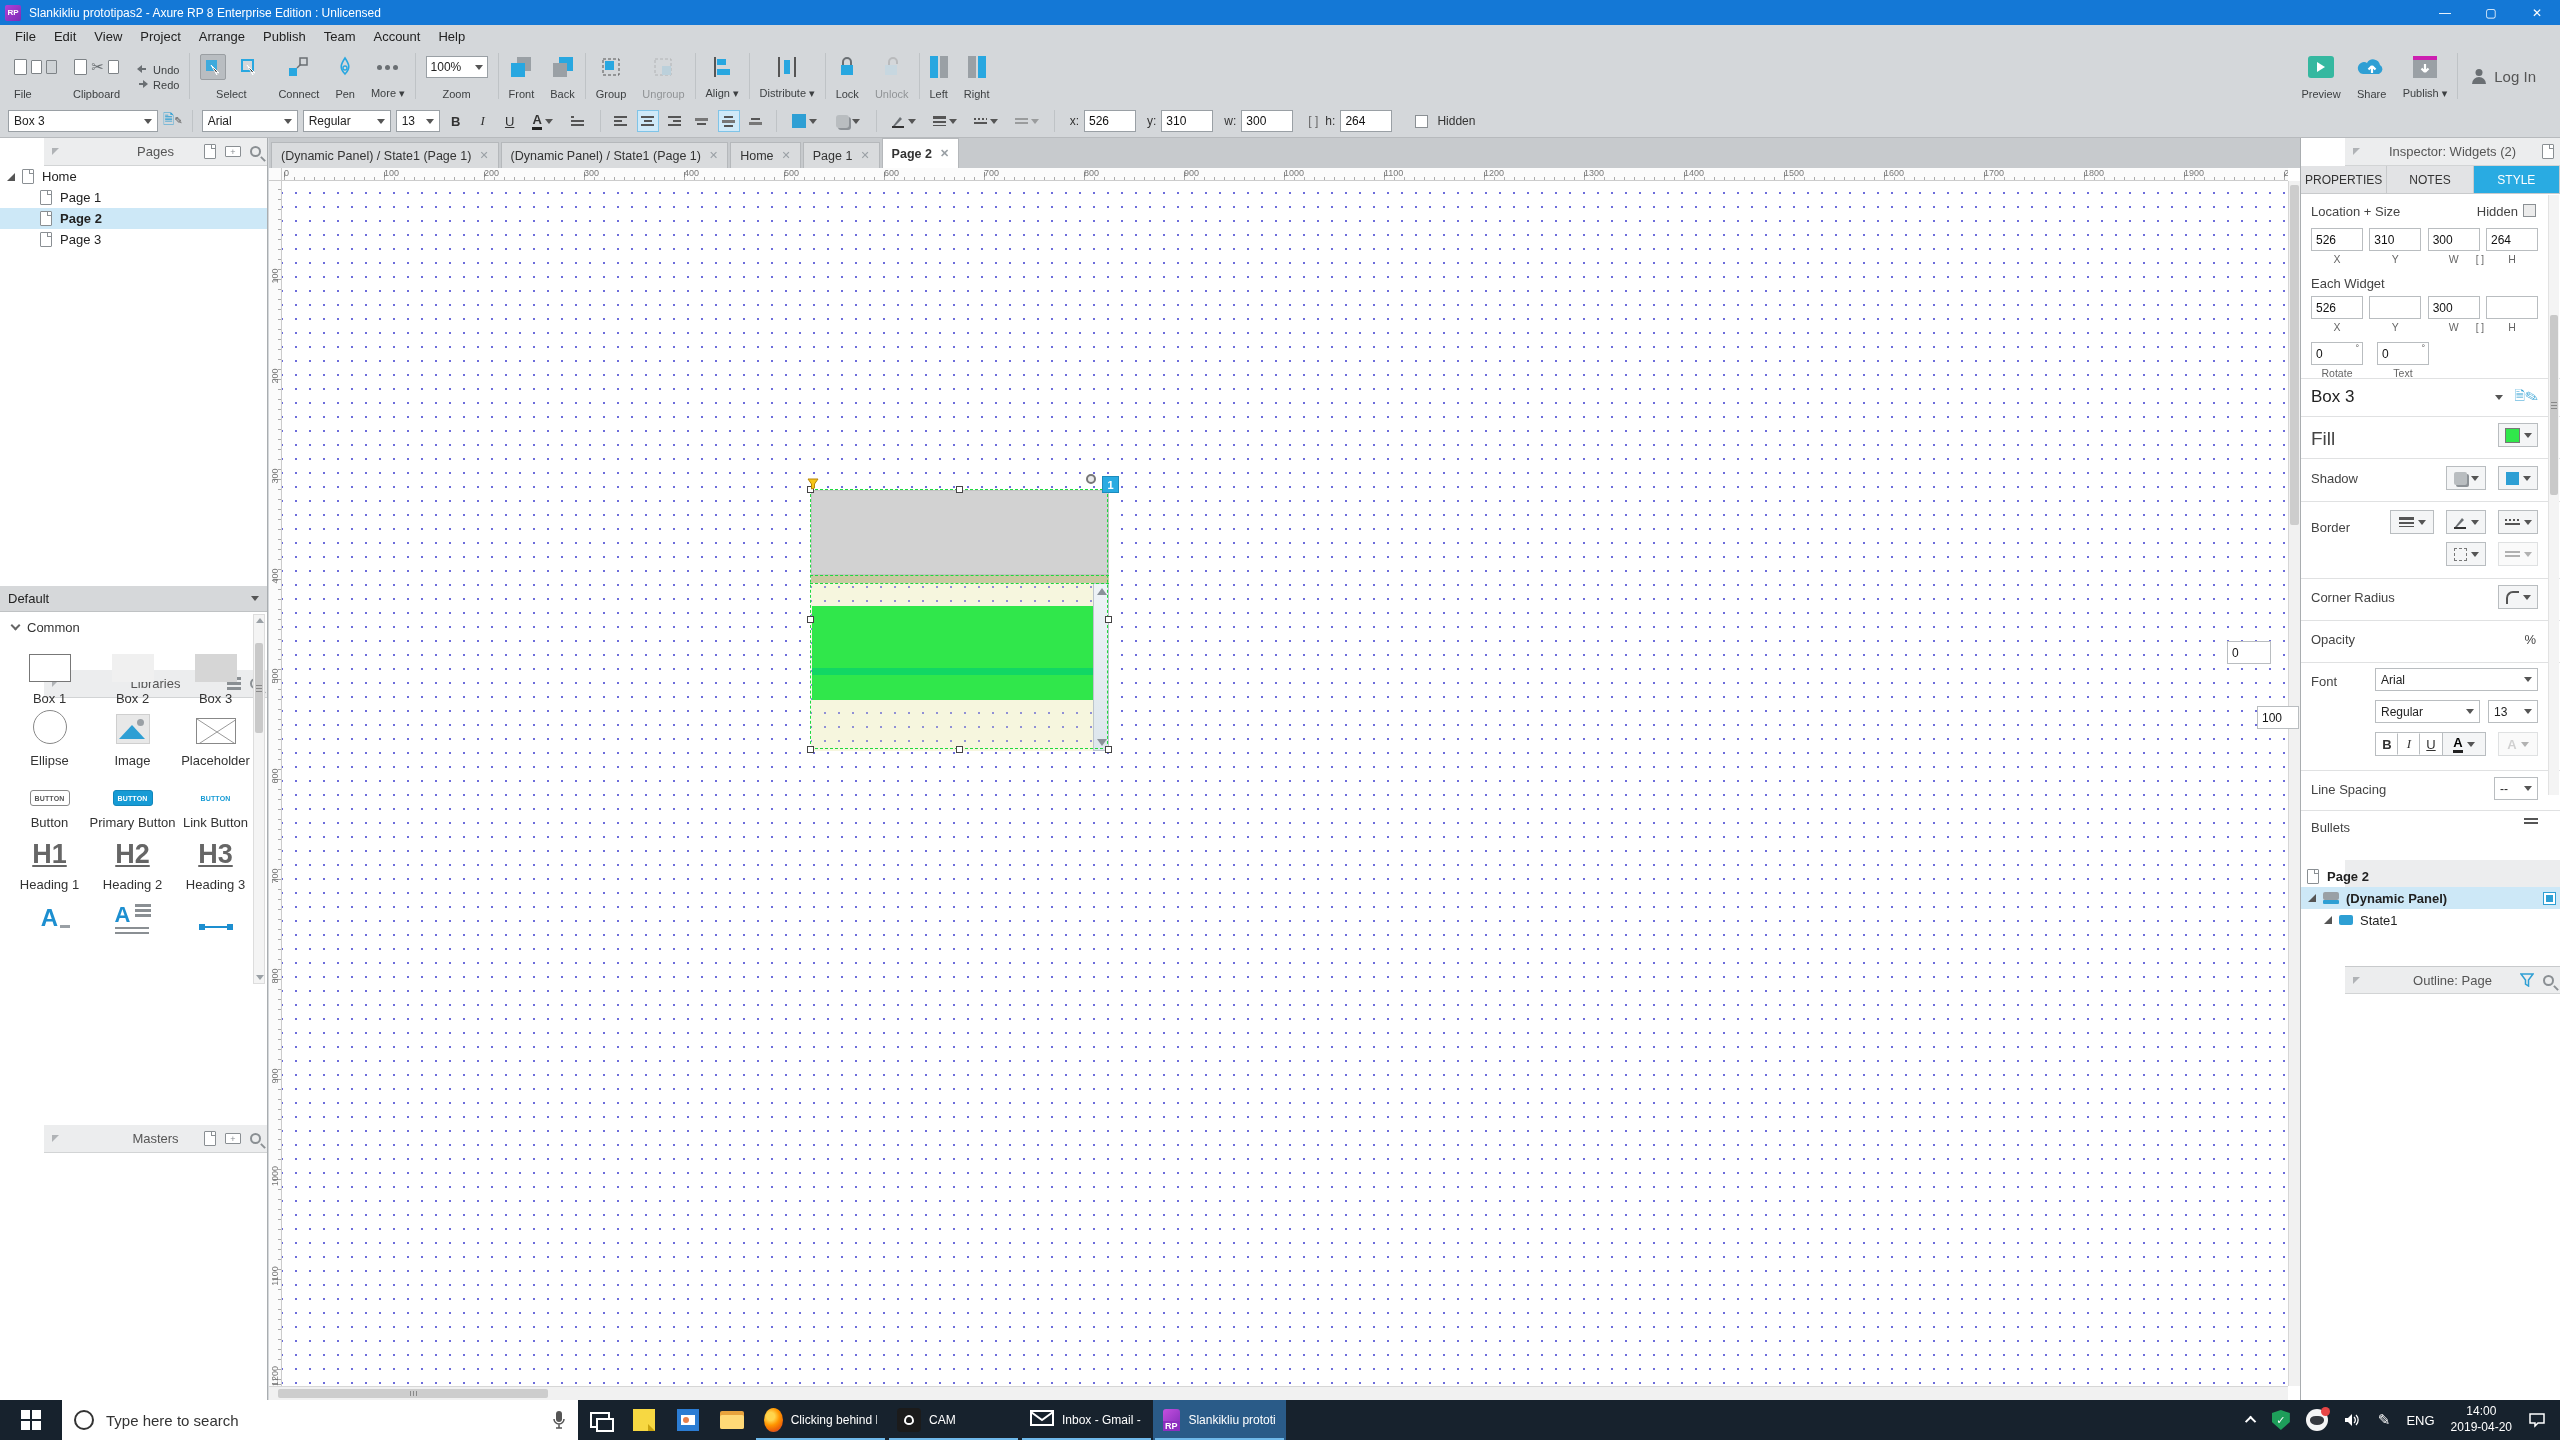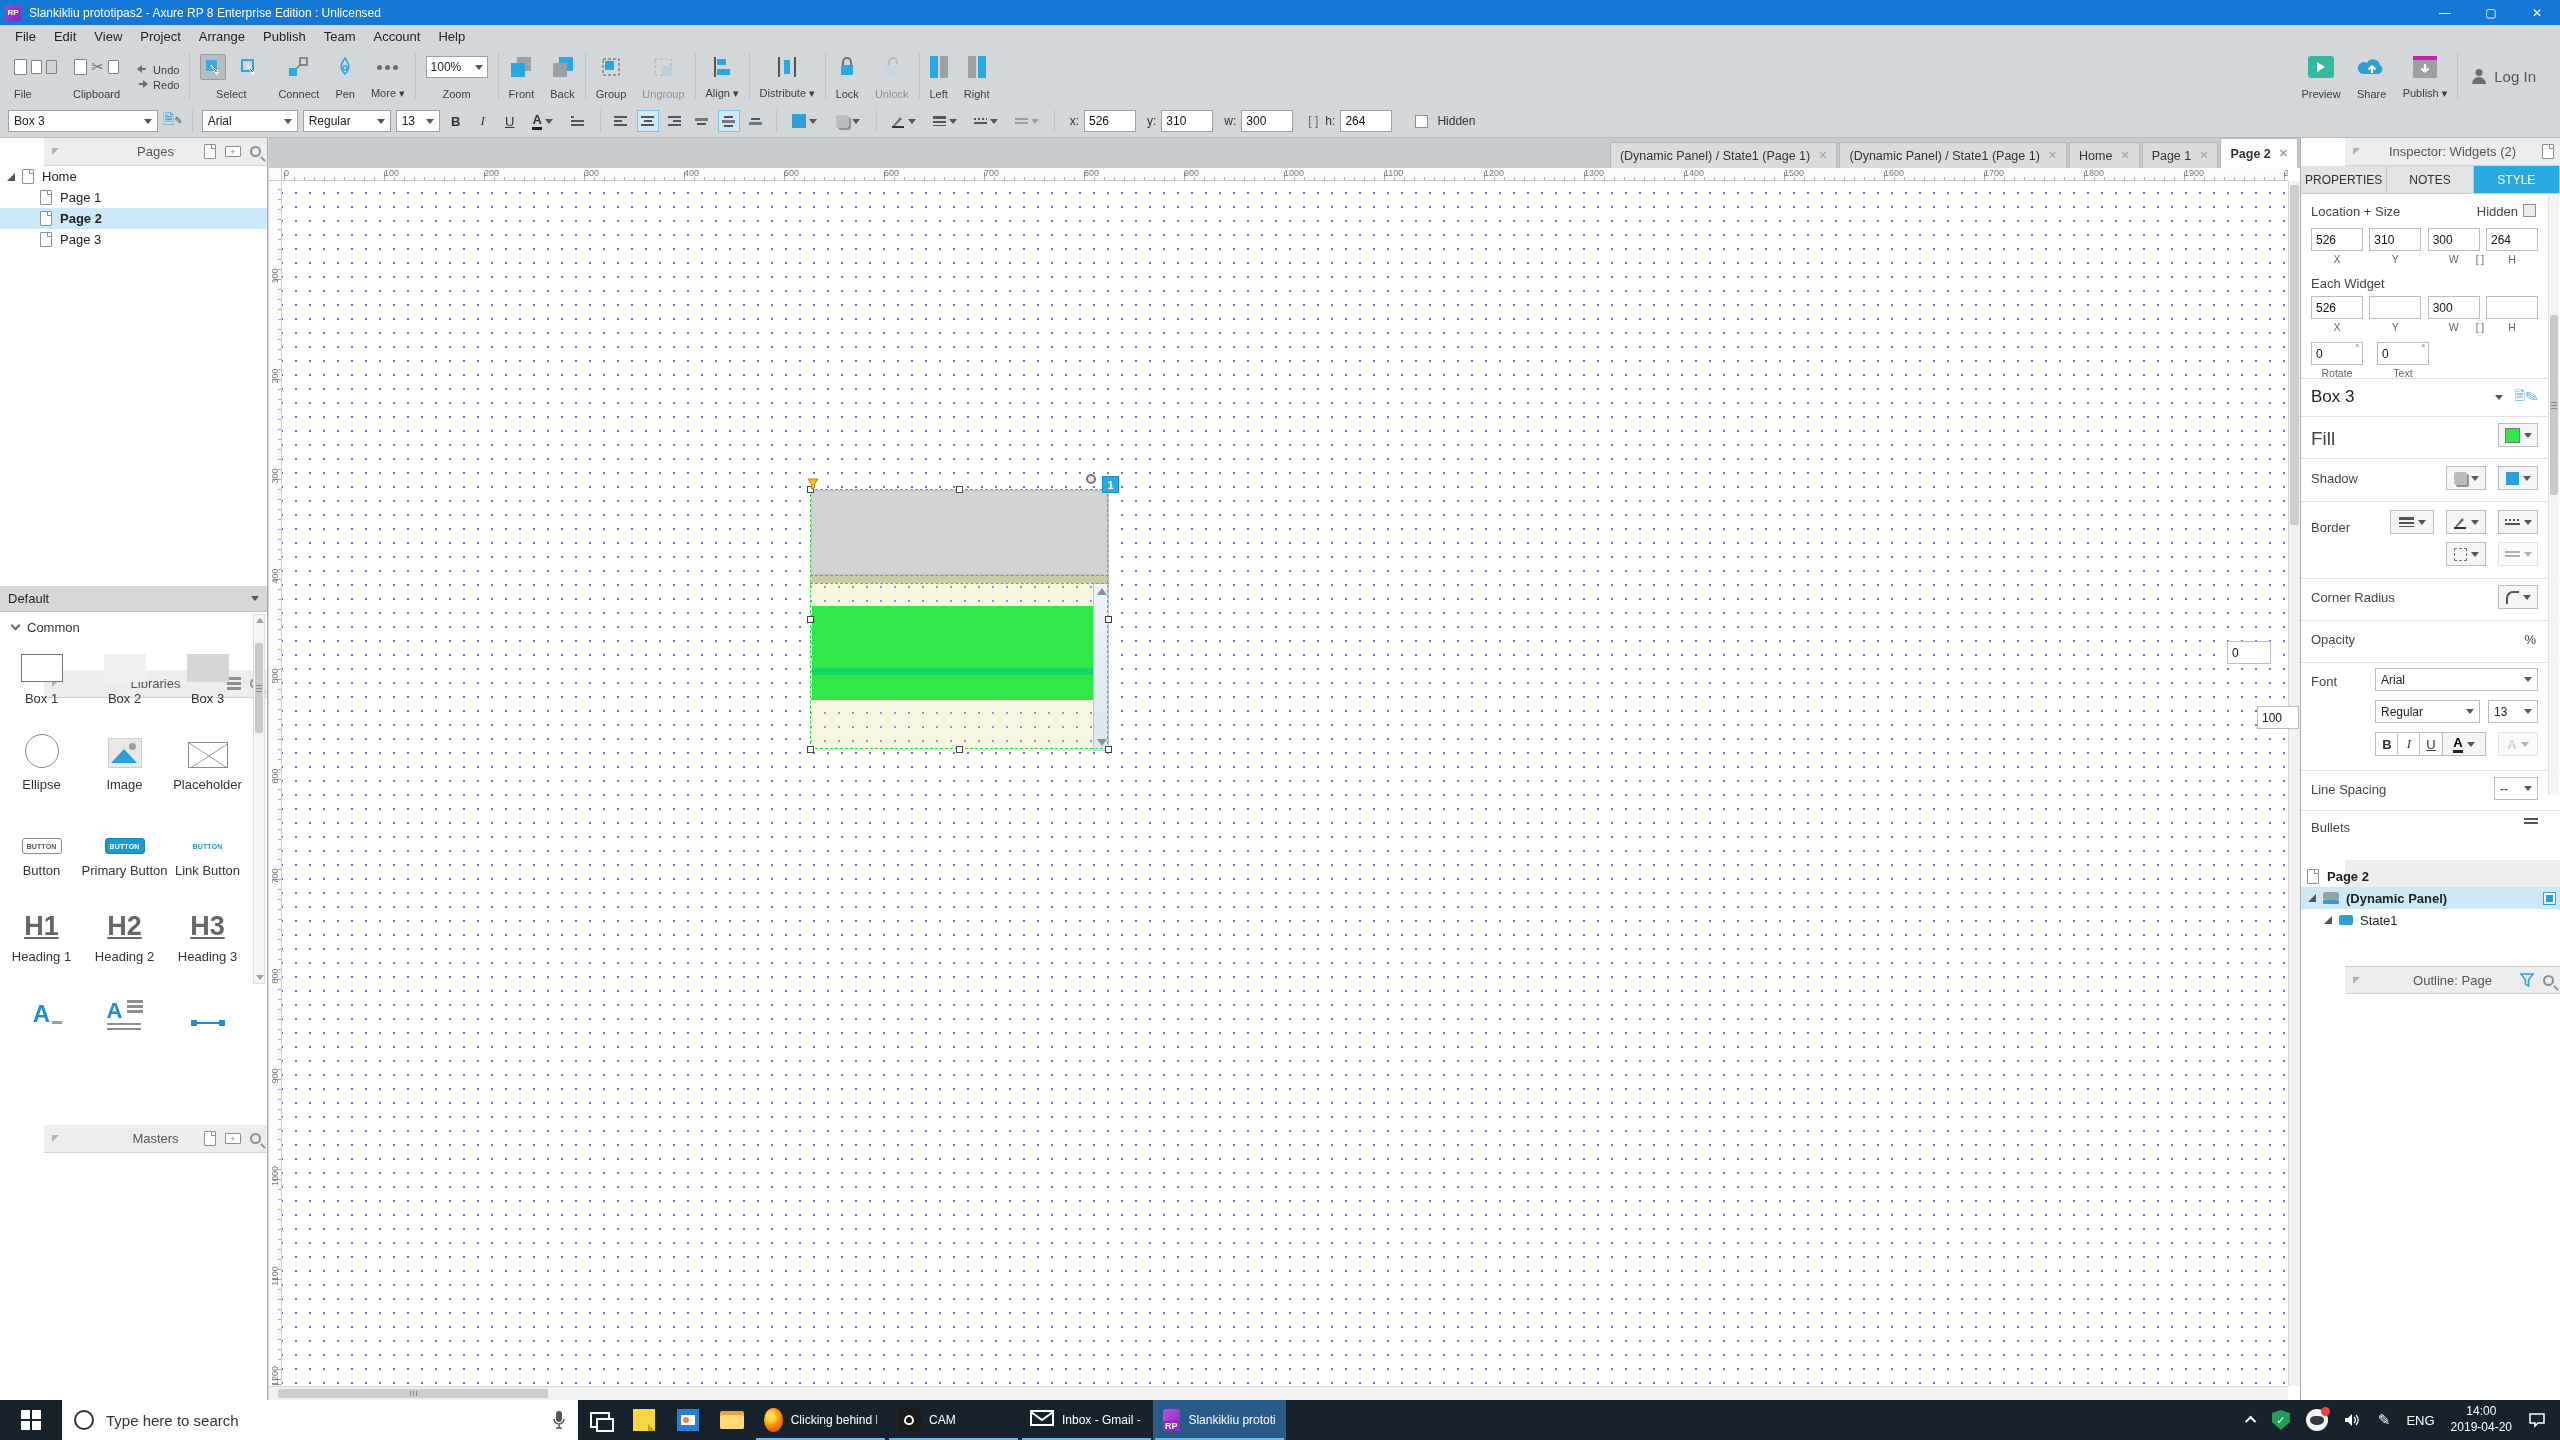--- a/index.html
+++ b/index.html
@@ -65,21 +65,21 @@
   .tree-row { height:21px; display:flex; align-items:center; font-size:13px; color:#222; position:relative; }
   .tree-row.selected { background:#cde8f7; font-weight:bold; }
   .tri-exp { width:0; height:0; border-left:5px solid transparent; border-top:5px solid transparent; border-right:5px solid #555; border-bottom:5px solid #555; transform:scale(.8); margin-right:6px; }
   .doc-ic { width:12px; height:15px; background:#fff; border:1px solid #8a8f93; border-radius:1px; margin-right:8px; position:relative; }
   .doc-ic:after { content:""; position:absolute; right:-1px; top:-1px; width:4px; height:4px; background:#ecedee00; border-left:1px solid #8a8f93; border-bottom:1px solid #8a8f93; }
 
   
   #lib-dropdown { height:26px; background:#d6d8da; border-bottom:1px solid #bfc2c4; display:flex; align-items:center; justify-content:space-between; padding:0 8px; font-size:13px; color:#222; }
   #lib-common { height:26px; display:flex; align-items:center; gap:8px; font-size:13px; color:#333; padding-left:12px; }
   .chev-down { width:7px; height:7px; border-left:2px solid #666; border-bottom:2px solid #666; transform:rotate(-45deg); margin-top:-3px; }
-  #lib-grid { position:absolute; left:0; top:664px; width:250px; display:grid; grid-template-columns:83px 83px 83px; row-gap:24px; }
+  #lib-grid { position:absolute; left:8px; top:664px; width:250px; display:grid; grid-template-columns:83px 83px 83px; }
   .lib-cell { display:flex; flex-direction:column; align-items:center; gap:9px; }
   .lib-icbox { height:38px; display:flex; align-items:flex-end; justify-content:center; }
   .lib-label { font-size:13px; color:#333; white-space:nowrap; }
   .ic-box1 { width:42px; height:28px; background:#fff; border:1px solid #777; }
   .ic-box2 { width:42px; height:28px; background:#f0f0f0; }
   .ic-box3 { width:42px; height:28px; background:#d6d6d6; }
   .ic-ellipse { width:34px; height:34px; border:1px solid #888; border-radius:50%; background:#fff; }
   .ic-image { width:34px; height:30px; background:#e8e8e8; border:1px solid #cfcfcf; position:relative; overflow:hidden; }
   .ic-image .mtn { position:absolute; bottom:4px; left:2px; width:0; height:0; border-left:13px solid transparent; border-right:13px solid transparent; border-bottom:14px solid #2e9fd4; }
   .ic-image .sun { position:absolute; right:5px; top:4px; width:7px; height:7px; border-radius:50%; background:#9aa0a5; }
@@ -100,21 +100,21 @@
   .ic-hline { display:flex; align-items:center; }
   .ic-hline i.sq { width:6px; height:6px; background:#1d8fd0; }
   .ic-hline i.ln { width:22px; height:2px; background:#1d8fd0; }
   .vscroll { position:absolute; right:2px; width:12px; background:#f4f4f4; border:1px solid #ddd; }
   .vthumb { position:absolute; left:1px; width:8px; background:#c9c9c9; border-radius:2px; display:flex; flex-direction:column; gap:2px; align-items:center; justify-content:center; }
   .vthumb i { width:6px; height:1px; background:#888; display:block; }
   .scroll-arr { position:absolute; left:2px; width:0; height:0; border-left:4px solid transparent; border-right:4px solid transparent; }
 
   
   #canvas-col { position:absolute; left:269px; top:138px; right:260px; bottom:40px; background:#fff; }
-  #ctabs { position:absolute; left:0; top:0; right:0; height:30px; background:#c7cacd; display:flex; align-items:flex-end; padding-left:2px;justify-content:flex-end; }
+  #ctabs { position:absolute; left:0; top:0; right:0; height:30px; background:#c7cacd; display:flex; align-items:flex-end; padding-left:2px; }
   .ctab { height:26px; background:#d9dbdd; border:1px solid #b5b8bb; border-bottom:none; display:flex; align-items:center; gap:8px; padding:0 9px; font-size:12.5px; color:#333; margin-right:2px; white-space:nowrap; }
   .ctab.active { height:30px; background:#fff; font-weight:bold; }
   .ctab .x { color:#9aa0a5; font-size:11px; }
   #ruler-corner { position:absolute; left:0; top:30px; width:13px; height:13px; background:#fbfbfb; border-right:1px solid #ccc; border-bottom:1px solid #ccc; }
   #hruler { position:absolute; left:13px; top:30px; right:12px; height:13px; background:#fbfbfb; border-bottom:1px solid #ccc; overflow:hidden;
     background-image:repeating-linear-gradient(to right, #aaa 0 1px, transparent 1px 10px), repeating-linear-gradient(to right, #888 0 1px, transparent 1px 100px);
     background-size:100% 4px,100% 9px; background-position:2px 9px,2px 4px; background-repeat:repeat-x; }
   .htick { position:absolute; top:0; font-size:9px; color:#777; }
   #vruler { position:absolute; left:0; top:43px; width:13px; bottom:14px; background:#fbfbfb; border-right:1px solid #ccc; overflow:hidden;
     background-image:repeating-linear-gradient(to bottom, #aaa 0 1px, transparent 1px 10px), repeating-linear-gradient(to bottom, #888 0 1px, transparent 1px 100px);

